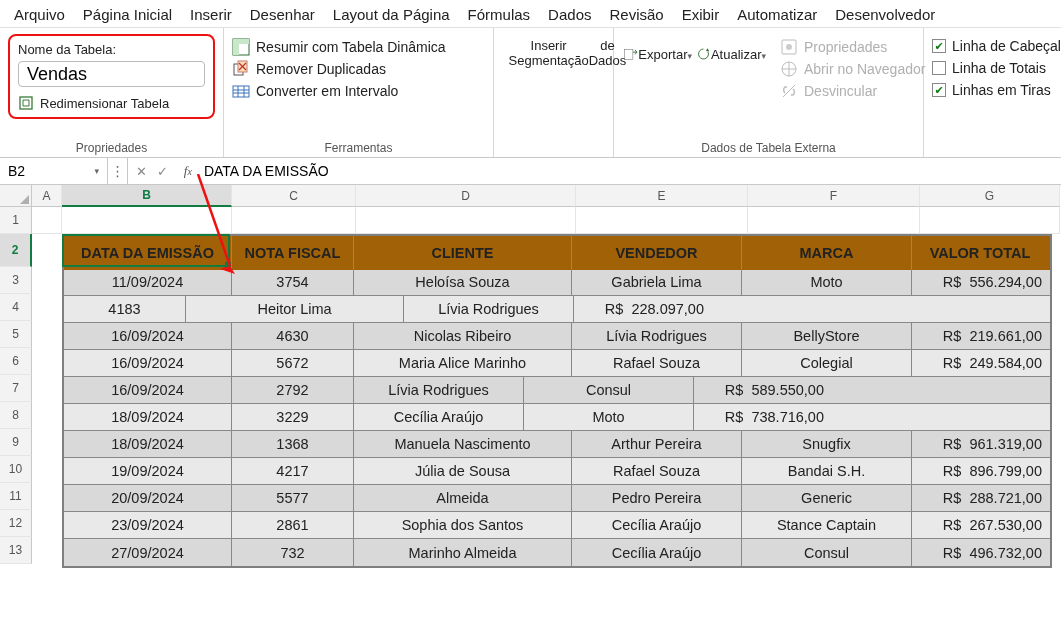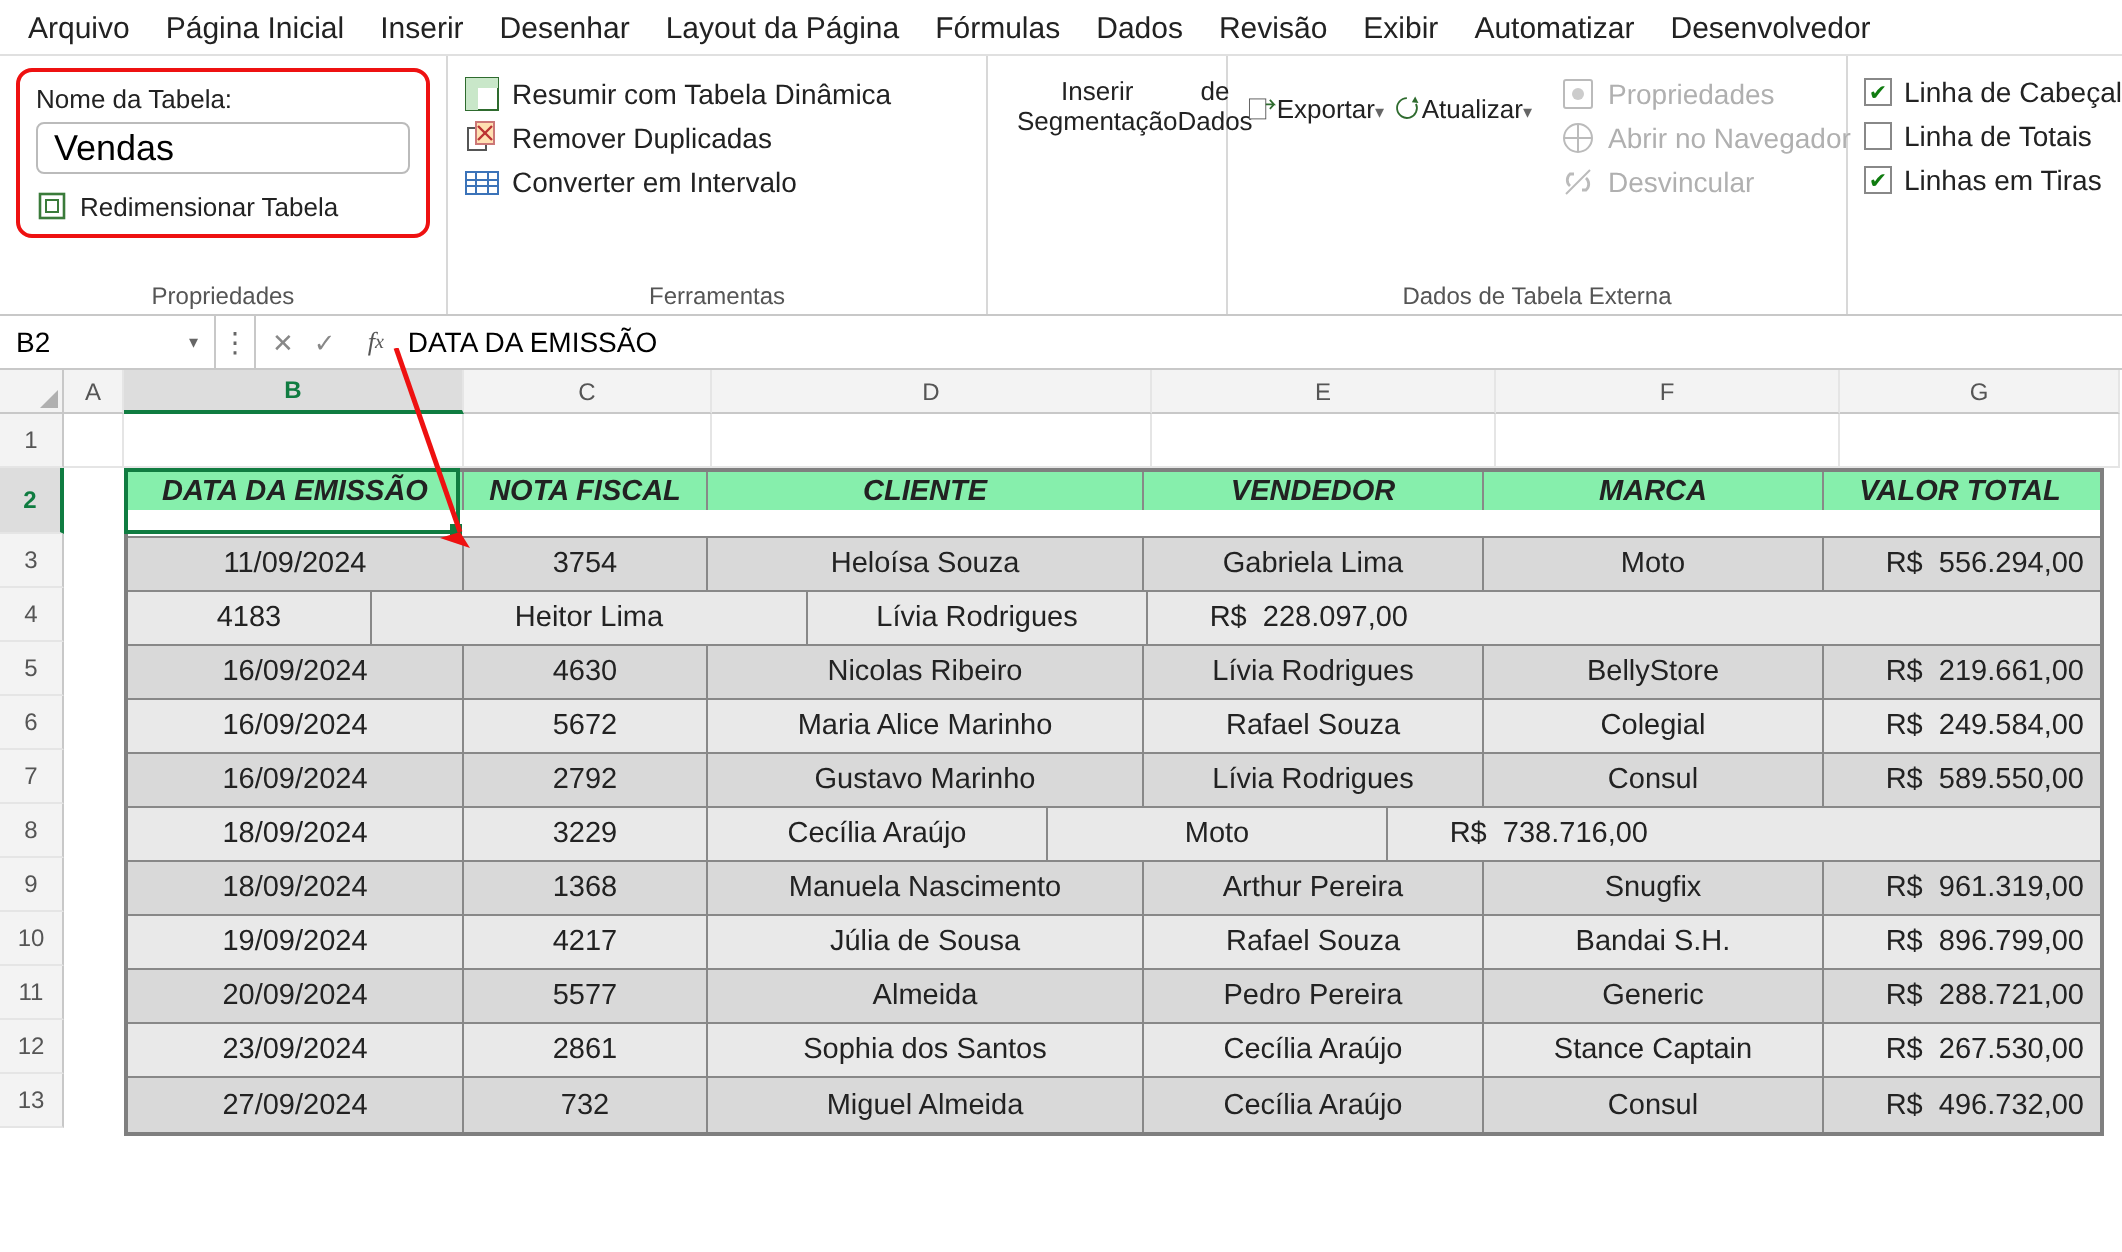--- a/index.html
+++ b/index.html
@@ -72,21 +72,21 @@
   .cells { position: relative; }
   .row { display: flex; height: 27px; }
   .cell { border-right: 1px solid #e5e5e5; border-bottom: 1px solid #e5e5e5; display: flex; align-items: center; padding: 0 6px; font-size: 14px; overflow: hidden; white-space: nowrap; }
 
   
   .t-wrap { position: absolute; left: 30px; top: 27px; border: 2px solid #7f7f7f; }
   .t-row { display: flex; height: 27px; border-bottom: 1px solid #888; }
   .t-row:last-child { border-bottom: none; }
   .t-cell { border-right: 1px solid #888; display: flex; align-items: center; justify-content: center; font-size: 14.5px; padding: 0 6px; overflow: hidden; white-space: nowrap; }
   .t-cell:last-child { border-right: none; }
-  .t-head { background: #86efac; font-weight: 700; justify-content: center; height: 19px; font-style: italic; }
+  .t-head { background: #a16207; font-weight: 700; justify-content: center; height: 34px; }
   .row-header { height: 33px; }
   .t-row.alt { background: #d9d9d9; }
   .t-row.nor { background: #e9e9e9; }
   .tB { width: 168px; }
   .tC { width: 122px; }
   .tD { width: 218px; }
   .tE { width: 170px; }
   .tF { width: 170px; text-align: center; }
   .tG { width: 138px; justify-content: flex-end; padding-right: 8px; }
   .tG.pre { white-space: pre; }
@@ -349,21 +349,20 @@
             <div class="t-cell tB">16/09/2024</div>
             <div class="t-cell tC">5672</div>
             <div class="t-cell tD">Maria Alice Marinho</div>
             <div class="t-cell tE">Rafael Souza</div>
             <div class="t-cell tF">Colegial</div>
             <div class="t-cell tG pre">R$  249.584,00</div>
           </div>
         <div class="t-row alt">
             <div class="t-cell tB">16/09/2024</div>
             <div class="t-cell tC">2792</div>
-            <div class="t-cell tD">Gustavo Marinho</div>
             <div class="t-cell tE">Lívia Rodrigues</div>
             <div class="t-cell tF">Consul</div>
             <div class="t-cell tG pre">R$  589.550,00</div>
           </div>
         <div class="t-row nor">
             <div class="t-cell tB">18/09/2024</div>
             <div class="t-cell tC">3229</div>
             <div class="t-cell tE">Cecília Araújo</div>
             <div class="t-cell tF">Moto</div>
             <div class="t-cell tG pre">R$  738.716,00</div>
@@ -396,21 +395,21 @@
             <div class="t-cell tB">23/09/2024</div>
             <div class="t-cell tC">2861</div>
             <div class="t-cell tD">Sophia dos Santos</div>
             <div class="t-cell tE">Cecília Araújo</div>
             <div class="t-cell tF">Stance Captain</div>
             <div class="t-cell tG pre">R$  267.530,00</div>
           </div>
         <div class="t-row alt">
             <div class="t-cell tB">27/09/2024</div>
             <div class="t-cell tC">732</div>
-            <div class="t-cell tD">Miguel Almeida</div>
+            <div class="t-cell tD">Marinho Almeida</div>
             <div class="t-cell tE">Cecília Araújo</div>
             <div class="t-cell tF">Consul</div>
             <div class="t-cell tG pre">R$  496.732,00</div>
           </div>
       </div>
 
       <div class="sel"></div>
     </div>
   </div>
 </div>

